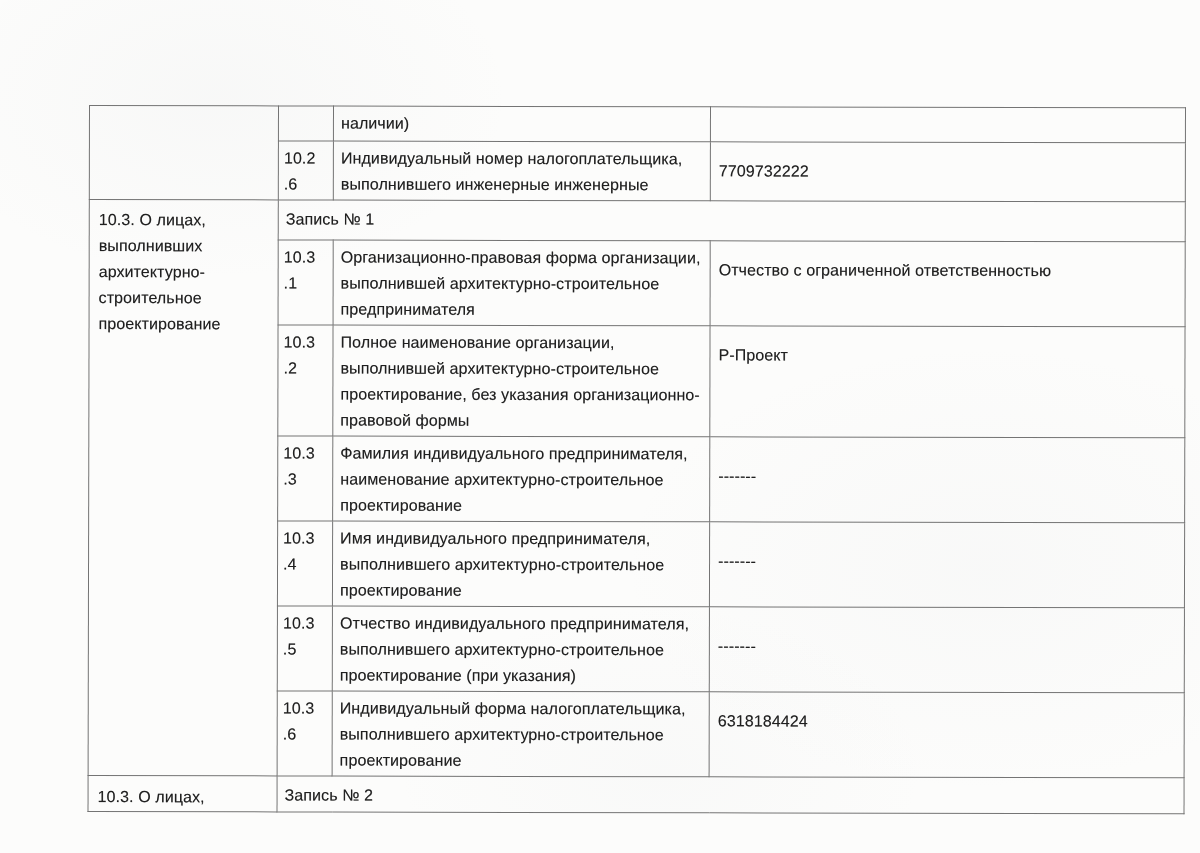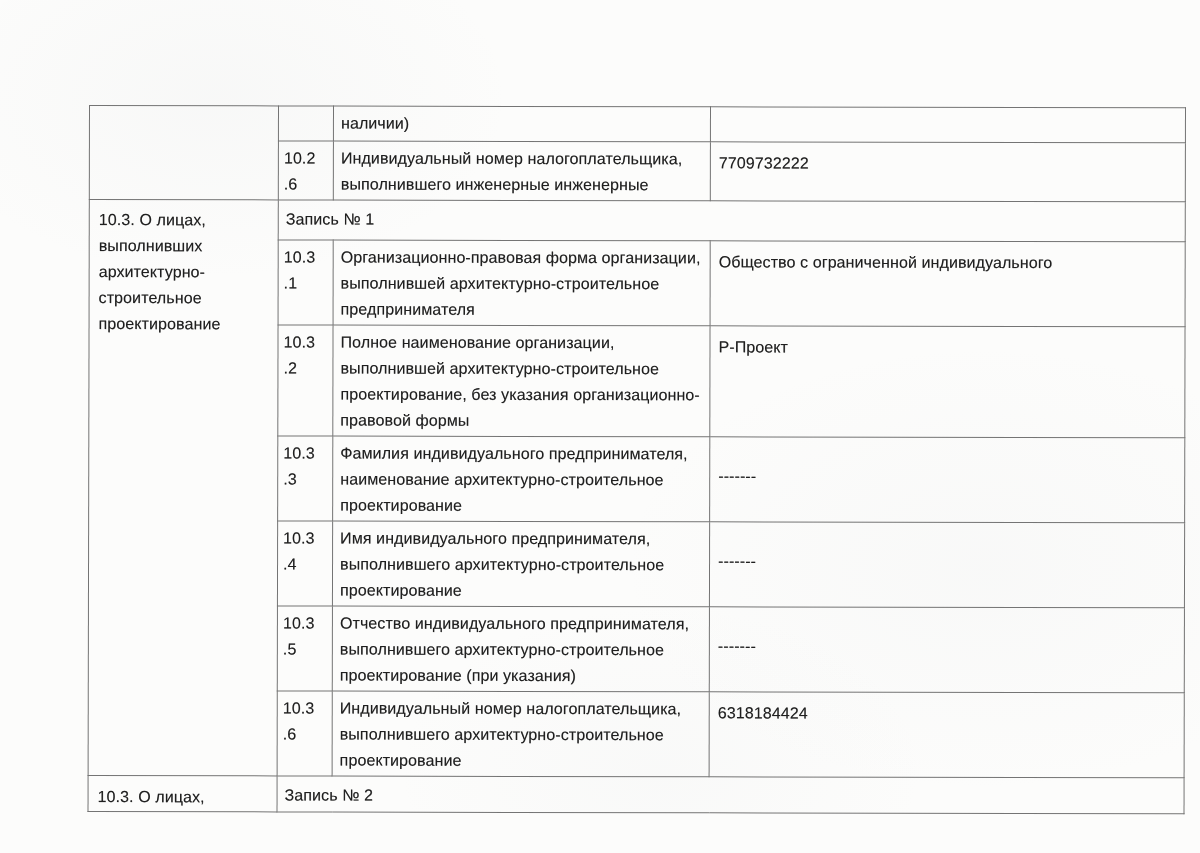--- a/index.html
+++ b/index.html
@@ -51,21 +51,21 @@
   tr.r57  { height: 57px; }
   tr.r40  { height: 40px; }
   tr.r82  { height: 82px; }
   tr.r98  { height: 98px; }
   tr.r79  { height: 79px; }
   tr.r36  { height: 36px; }
 
   td.side-cell   { padding: 7px 6px 0 9px; }
   td.num-cell    { padding: 4px 14px 2px 5px; }
   td.label-cell  { padding: 4px 6px 2px 7px; }
-  td.value-cell  { padding: 8px 8px 2px 8px; }
+  td.value-cell  { padding: 16px 8px 2px 8px; }
   td.value-mid   { vertical-align: middle; padding-top: 0; padding-bottom: 6px; }
   td.record-cell { padding: 6px 6px 2px 7px; }
 </style>
 </head>
 <body>
 
 <div class="page">
   <table class="doc-table">
     <colgroup>
       <col style="width:189px">
@@ -89,21 +89,21 @@
     </tr>
 
     <tr class="r40">
       <td class="side-cell" rowspan="7">10.3. О лицах, выполнивших архитектурно-строительное проектирование</td>
       <td class="record-cell" colspan="3">Запись № 1</td>
     </tr>
 
     <tr class="r82">
       <td class="num-cell">10.3.1</td>
       <td class="label-cell">Организационно-правовая форма организации, выполнившей архитектурно-строительное предпринимателя</td>
-      <td class="value-cell">Общество с ограниченной индивидуального</td>
+      <td class="value-cell">Отчество с ограниченной ответственностью</td>
     </tr>
 
     <tr class="r98">
       <td class="num-cell">10.3.2</td>
       <td class="label-cell">Полное наименование организации, выполнившей архитектурно-строительное проектирование, без указания организационно-правовой формы</td>
       <td class="value-cell">Р-Проект</td>
     </tr>
 
     <tr class="r82">
       <td class="num-cell">10.3.3</td>
@@ -118,21 +118,21 @@
     </tr>
 
     <tr class="r82">
       <td class="num-cell">10.3.5</td>
       <td class="label-cell">Отчество индивидуального предпринимателя, выполнившего архитектурно-строительное проектирование (при указания)</td>
       <td class="value-cell value-mid">-------</td>
     </tr>
 
     <tr class="r79">
       <td class="num-cell">10.3.6</td>
-      <td class="label-cell">Индивидуальный номер налогоплательщика, выполнившего архитектурно-строительное проектирование</td>
+      <td class="label-cell">Индивидуальный форма налогоплательщика, выполнившего архитектурно-строительное проектирование</td>
       <td class="value-cell">6318184424</td>
     </tr>
 
     <tr class="r36">
       <td class="side-cell" style="padding-top:8px">10.3. О лицах,</td>
       <td class="record-cell" colspan="3">Запись № 2</td>
     </tr>
   </tbody>
     </table>
 </div>

